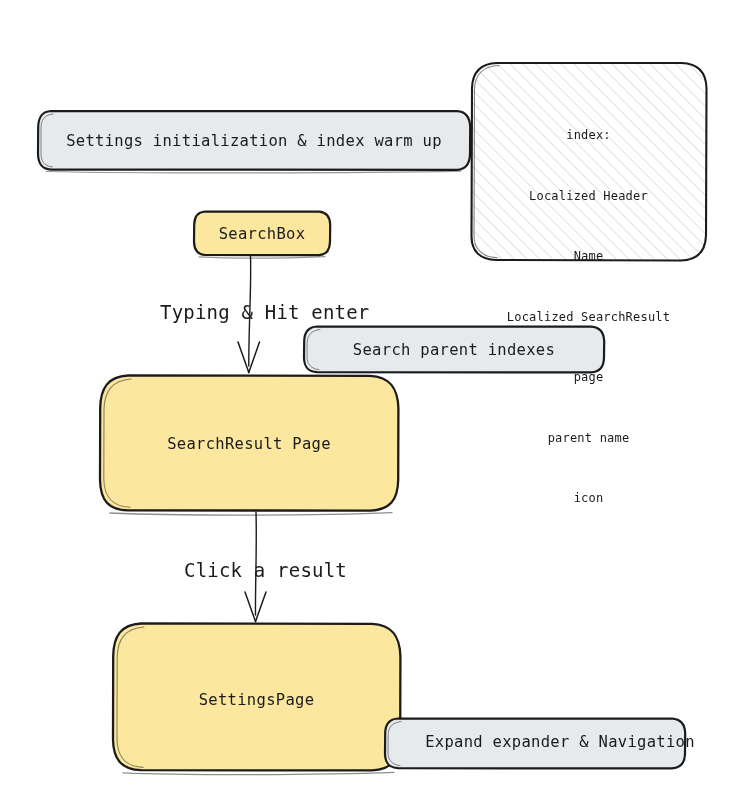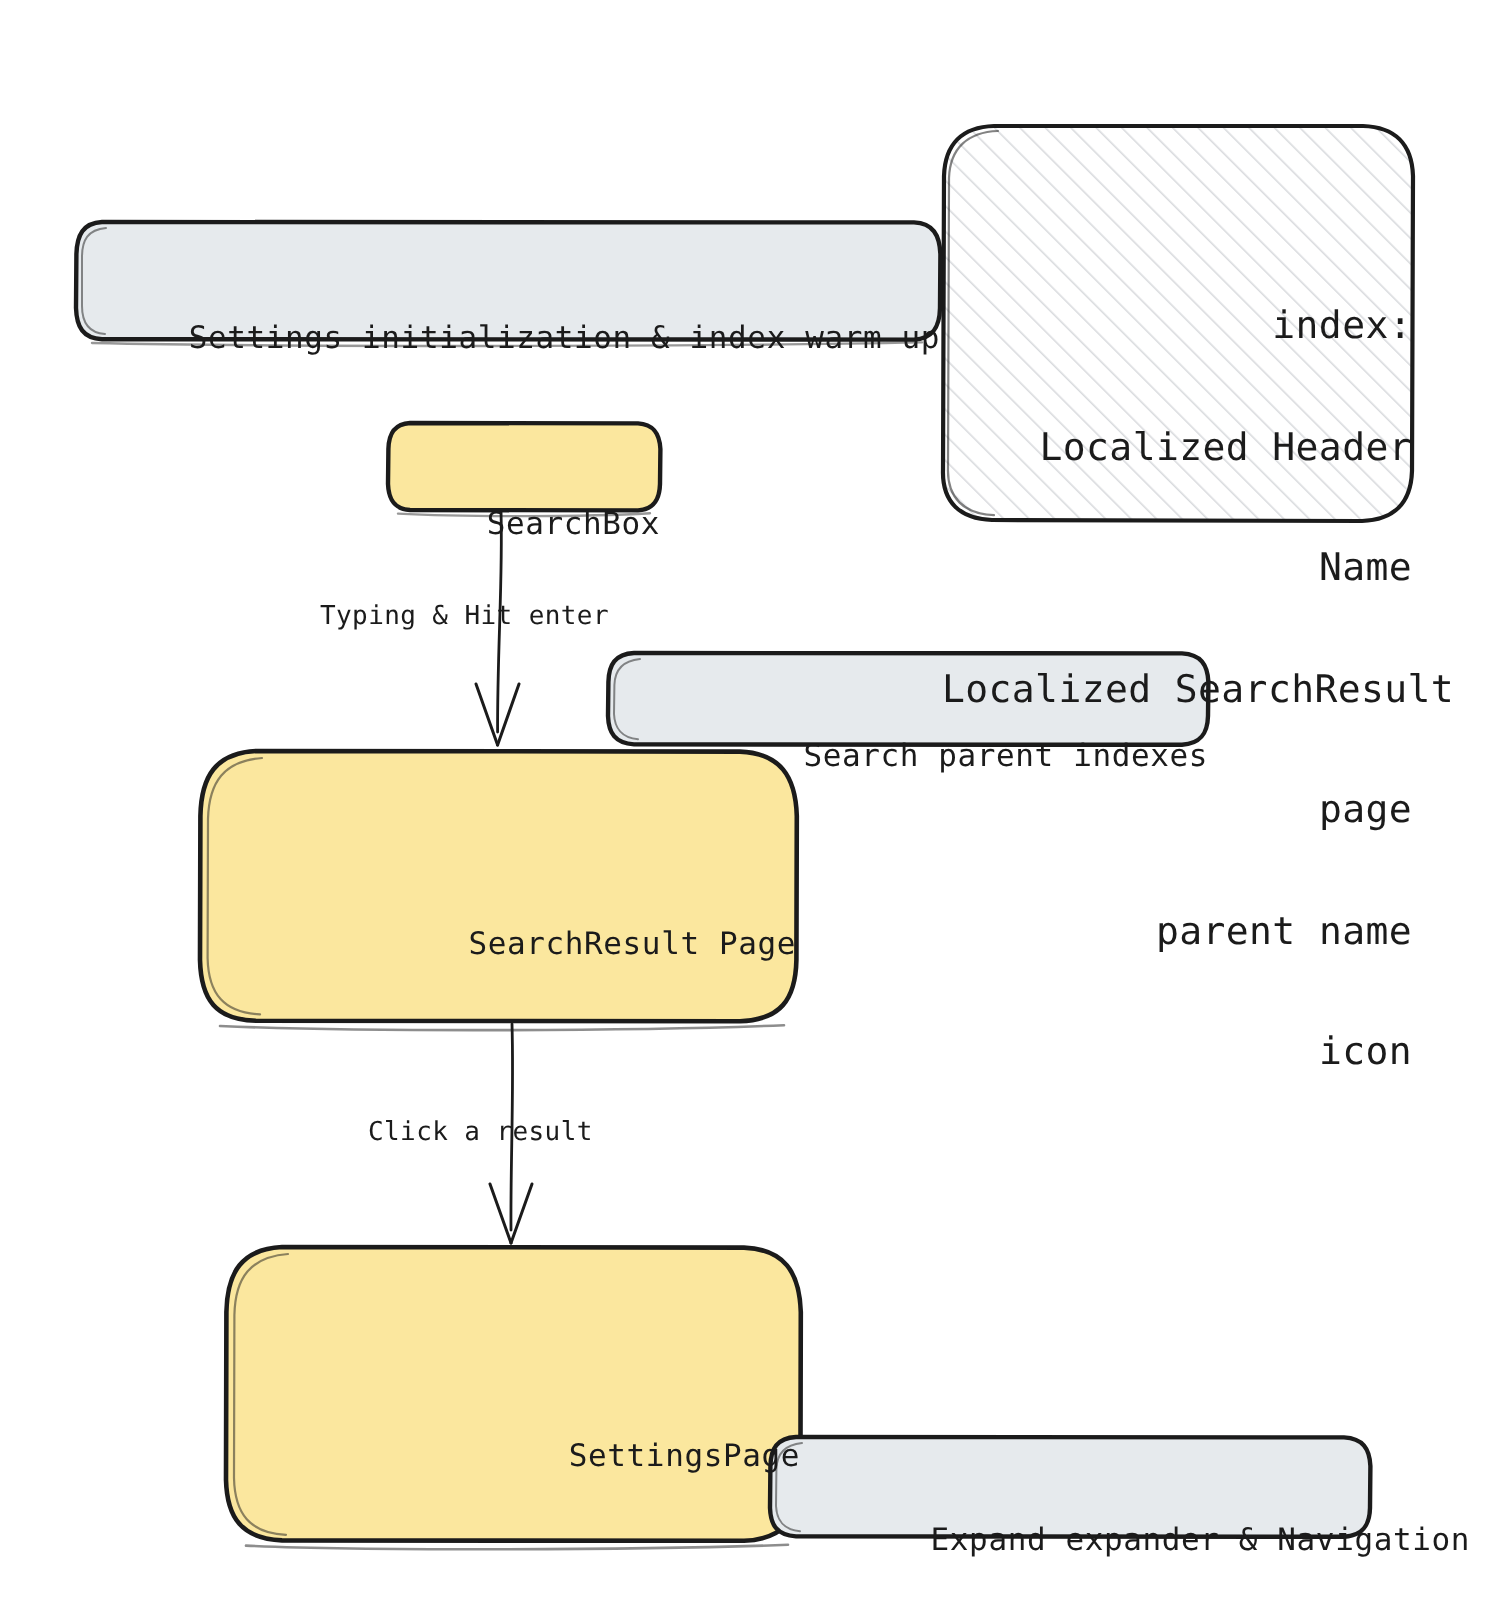--- a/index.html
+++ b/index.html
@@ -17,36 +17,35 @@
   #canvas {
     position: absolute;
     left: 0;
     top: 0;
     width: 750px;
     height: 806px;
   }
   .node-label {
     position: absolute;
     white-space: pre;
-    text-align: right;
+    text-align: center;
     color: #1b1b1b;
     font-family: "DejaVu Sans Mono", "Liberation Mono", monospace;
     pointer-events: none;
-    margin-top: 28px;
   }
   .edge-label {
     position: absolute;
     white-space: pre;
     color: #1b1b1b;
-    font-size: 13px;
+    font-size: 19px;
     letter-spacing: 0.2px;
     font-family: "DejaVu Sans Mono", "Liberation Mono", monospace;
   }
   .box-text-lg { font-size: 15.5px; letter-spacing: 0.3px; }
-  .idx-line { font-size: 19px; line-height: 22.5px; letter-spacing: 0.2px; }
+  .idx-line { font-size: 12px; line-height: 22.5px; letter-spacing: 0.2px; }
 </style>
 </head>
 <body>
 
 <svg id="canvas" xmlns="http://www.w3.org/2000/svg" viewBox="0 0 750 806">
   <defs>
     <pattern id="hatch" width="9" height="9" patternUnits="userSpaceOnUse" patternTransform="rotate(-45)">
       <rect width="9" height="9" fill="#ffffff"></rect>
       <line x1="0" y1="0" x2="0" y2="9" stroke="#d9dbde" stroke-width="1.6"></line>
     </pattern>

